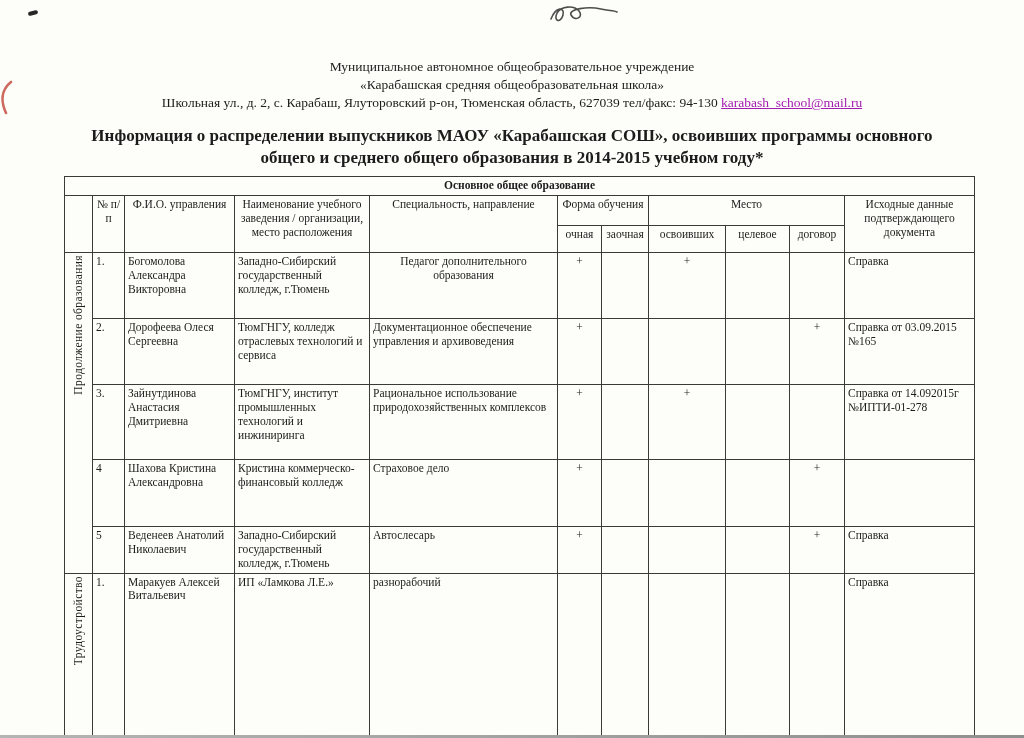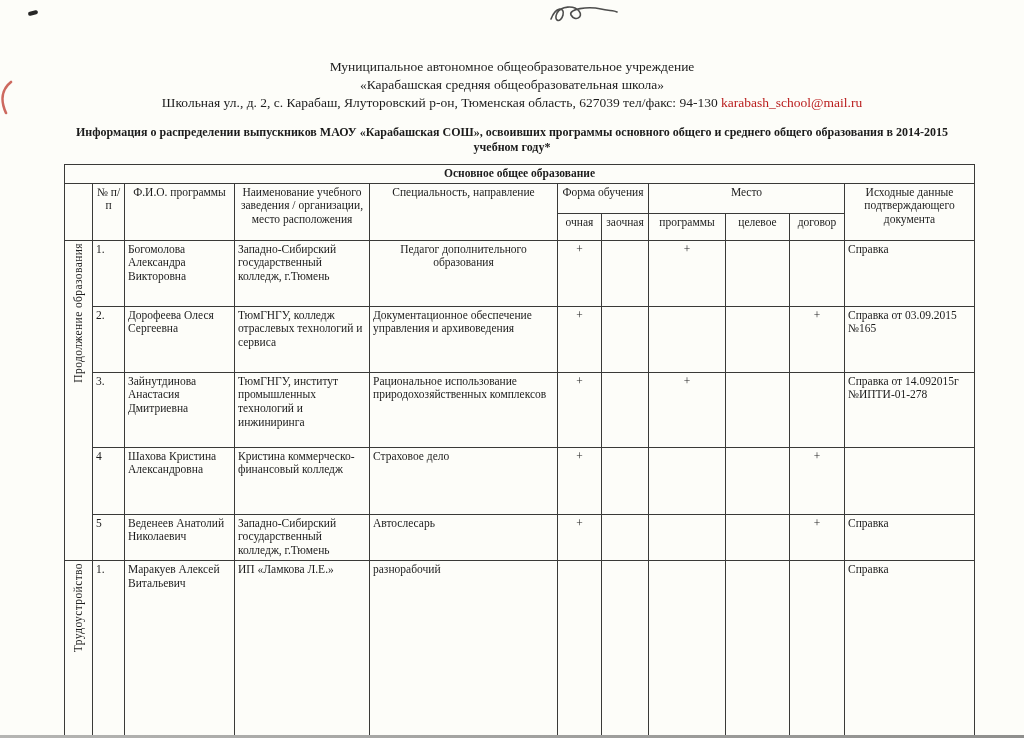--- a/index.html
+++ b/index.html
@@ -5,23 +5,23 @@
   * { margin:0; padding:0; box-sizing:border-box; }
   html,body { background:#8a8a8a; }
   .page {
     position:relative; width:1024px; height:738px;
     background:#fdfdf9; overflow:hidden; color:#1c1c1c;
     font-family:"Liberation Serif","DejaVu Serif",serif;
   }
   .page::after{ content:""; position:absolute; left:0; right:0; bottom:0; height:3px;
     background:linear-gradient(to right,#b5b5b3,#8f8f8d); }
   .doc-header { text-align:center; padding-top:58px; font-size:13.5px; line-height:1.34; }
-  .email { color:#b91c1c; }
+  .email { text-decoration:underline; color:#a21caf; }
   .doc-title { width:892px; margin:13px auto 4px; text-align:center; font-weight:bold;
-    font-size:12px; line-height:1.27; }
+    font-size:17px; line-height:1.27; }
   table.doc-table { border-collapse:collapse; table-layout:fixed; width:911px;
     margin:8px 0 0 64px; font-size:11.5px; line-height:1.2; }
   .doc-table td { border:1px solid #3a3a38; padding:2px 3px; vertical-align:top;
     overflow:hidden; word-wrap:break-word; }
   .section-cell { text-align:center; font-weight:bold; padding:1px 2px; }
   .hdr { text-align:center; vertical-align:top; padding-top:3px; }
   .hdr-mid { text-align:center; vertical-align:middle; }
   .c-num { padding-left:5px; }
   .plus { text-align:center; }
   .c-src { }
@@ -77,32 +77,32 @@
     </colgroup>
 
     <tbody>
         <tr style="height:17px">
       <td colspan="11" class="section-cell">Основное общее образование</td>
     </tr>
 
     <tr style="height:30px">
       <td rowspan="2" class="vcell"></td>
       <td rowspan="2" class="hdr">№ п/п</td>
-      <td rowspan="2" class="hdr">Ф.И.О. программы</td>
+      <td rowspan="2" class="hdr">Ф.И.О. управления</td>
       <td rowspan="2" class="hdr">Наименование учебного заведения / организации, место расположения</td>
       <td rowspan="2" class="hdr">Специальность, направление</td>
       <td colspan="2" class="hdr-mid">Форма обучения</td>
       <td colspan="3" class="hdr-mid">Место</td>
       <td rowspan="2" class="hdr">Исходные данные подтверждающего документа</td>
     </tr>
 
     <tr style="height:27px">
       <td class="hdr-mid">очная</td>
       <td class="hdr-mid">заочная</td>
-      <td class="hdr-mid">программы</td>
+      <td class="hdr-mid">освоивших</td>
       <td class="hdr-mid">целевое</td>
       <td class="hdr-mid">договор</td>
     </tr>
 
     <tr style="height:66px">
       <td rowspan="5" class="vcell"><span class="vtext">Продолжение образования</span></td>
       <td class="c-num">1.</td>
       <td>Богомолова Александра Викторовна</td>
       <td class="va-m">Западно-Сибирский государственный колледж, г.Тюмень</td>
       <td class="ta-c">Педагог дополнительного образования</td>

